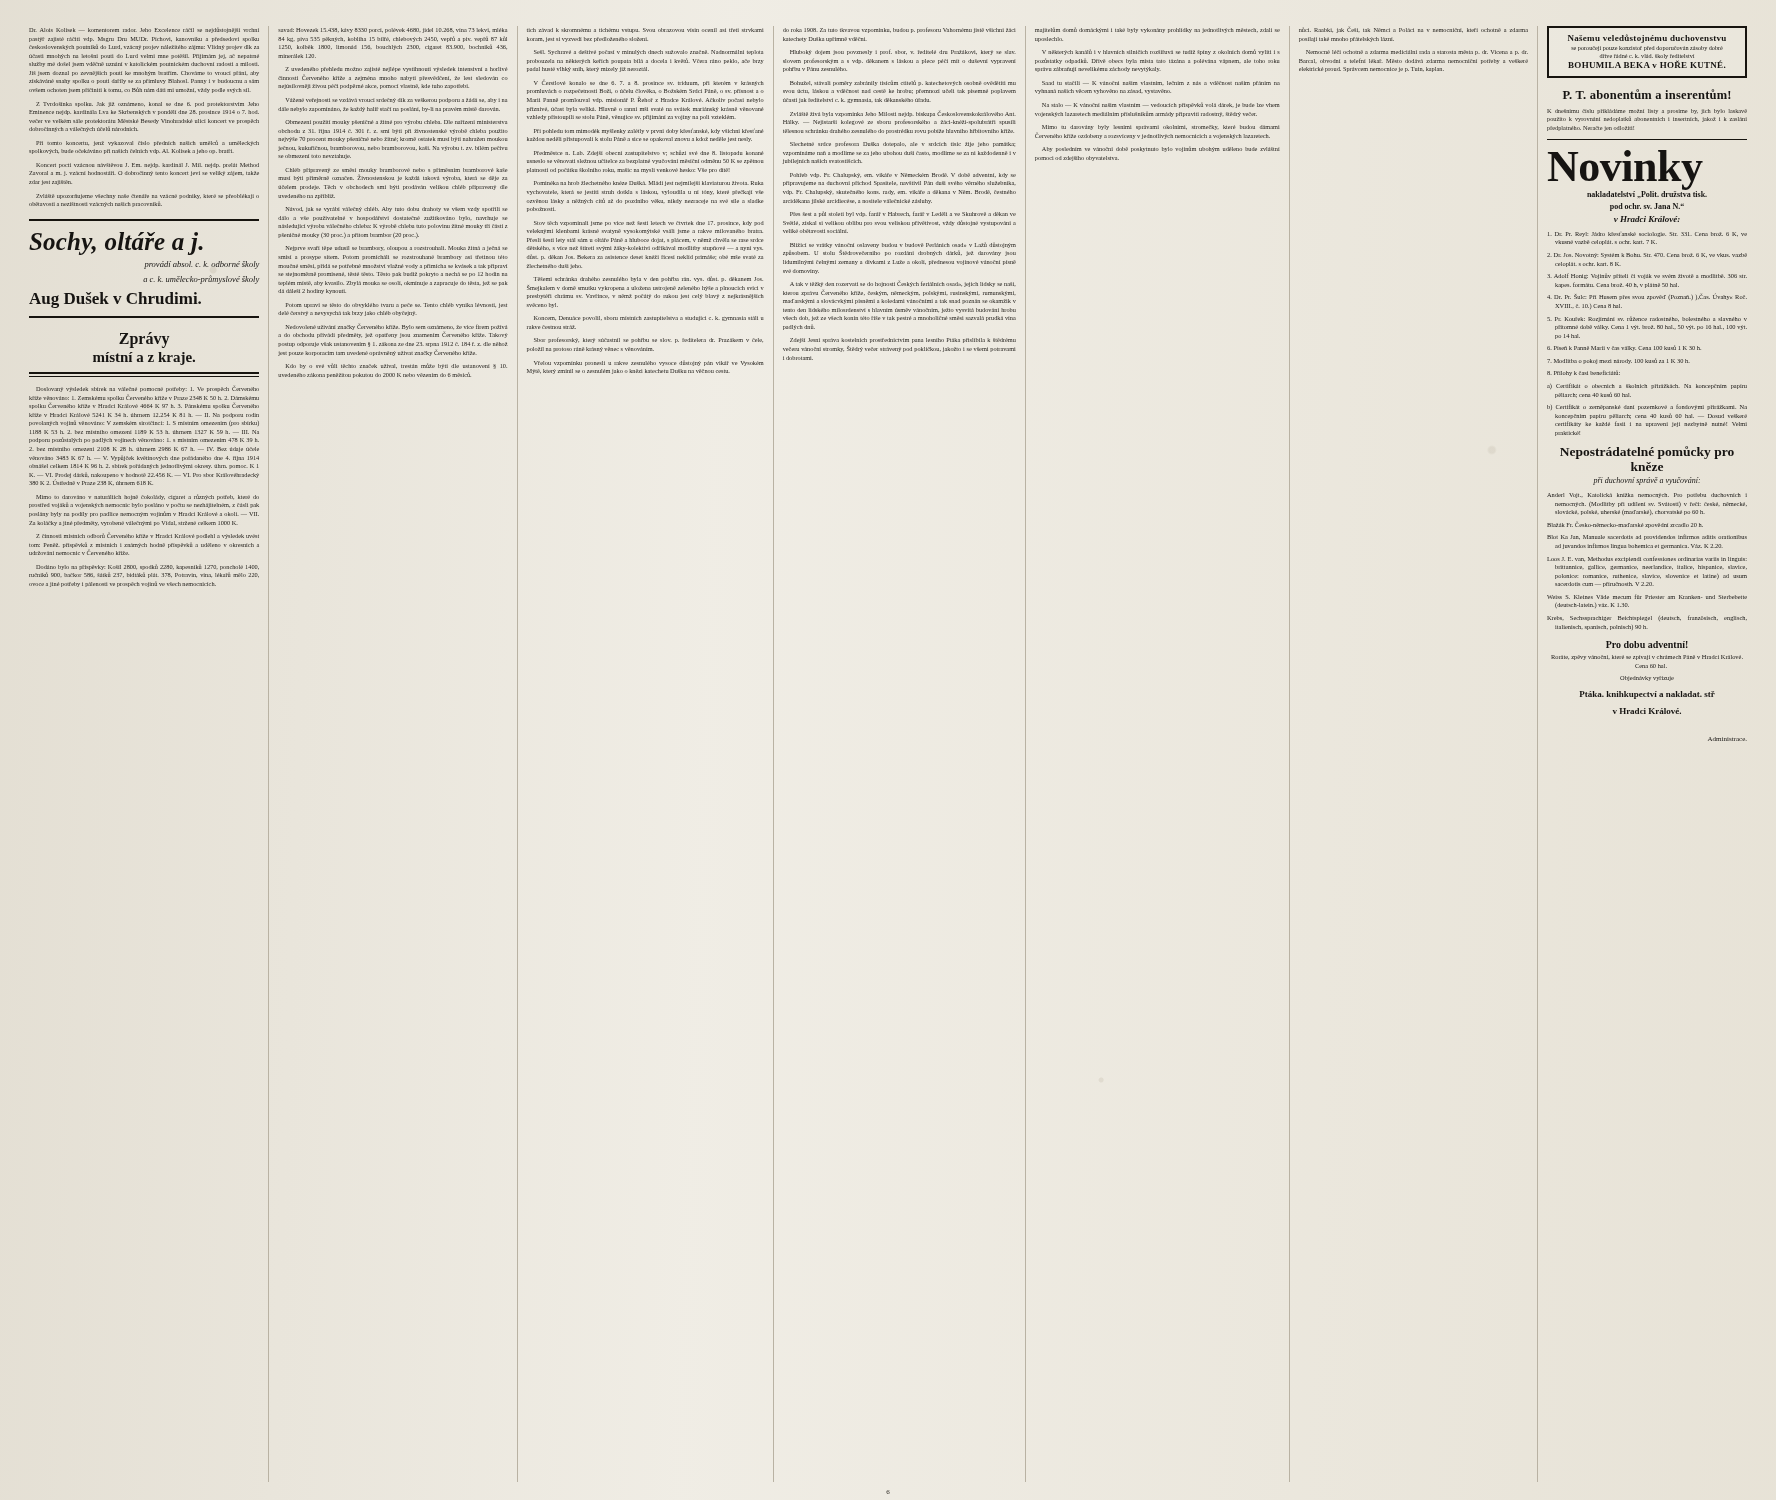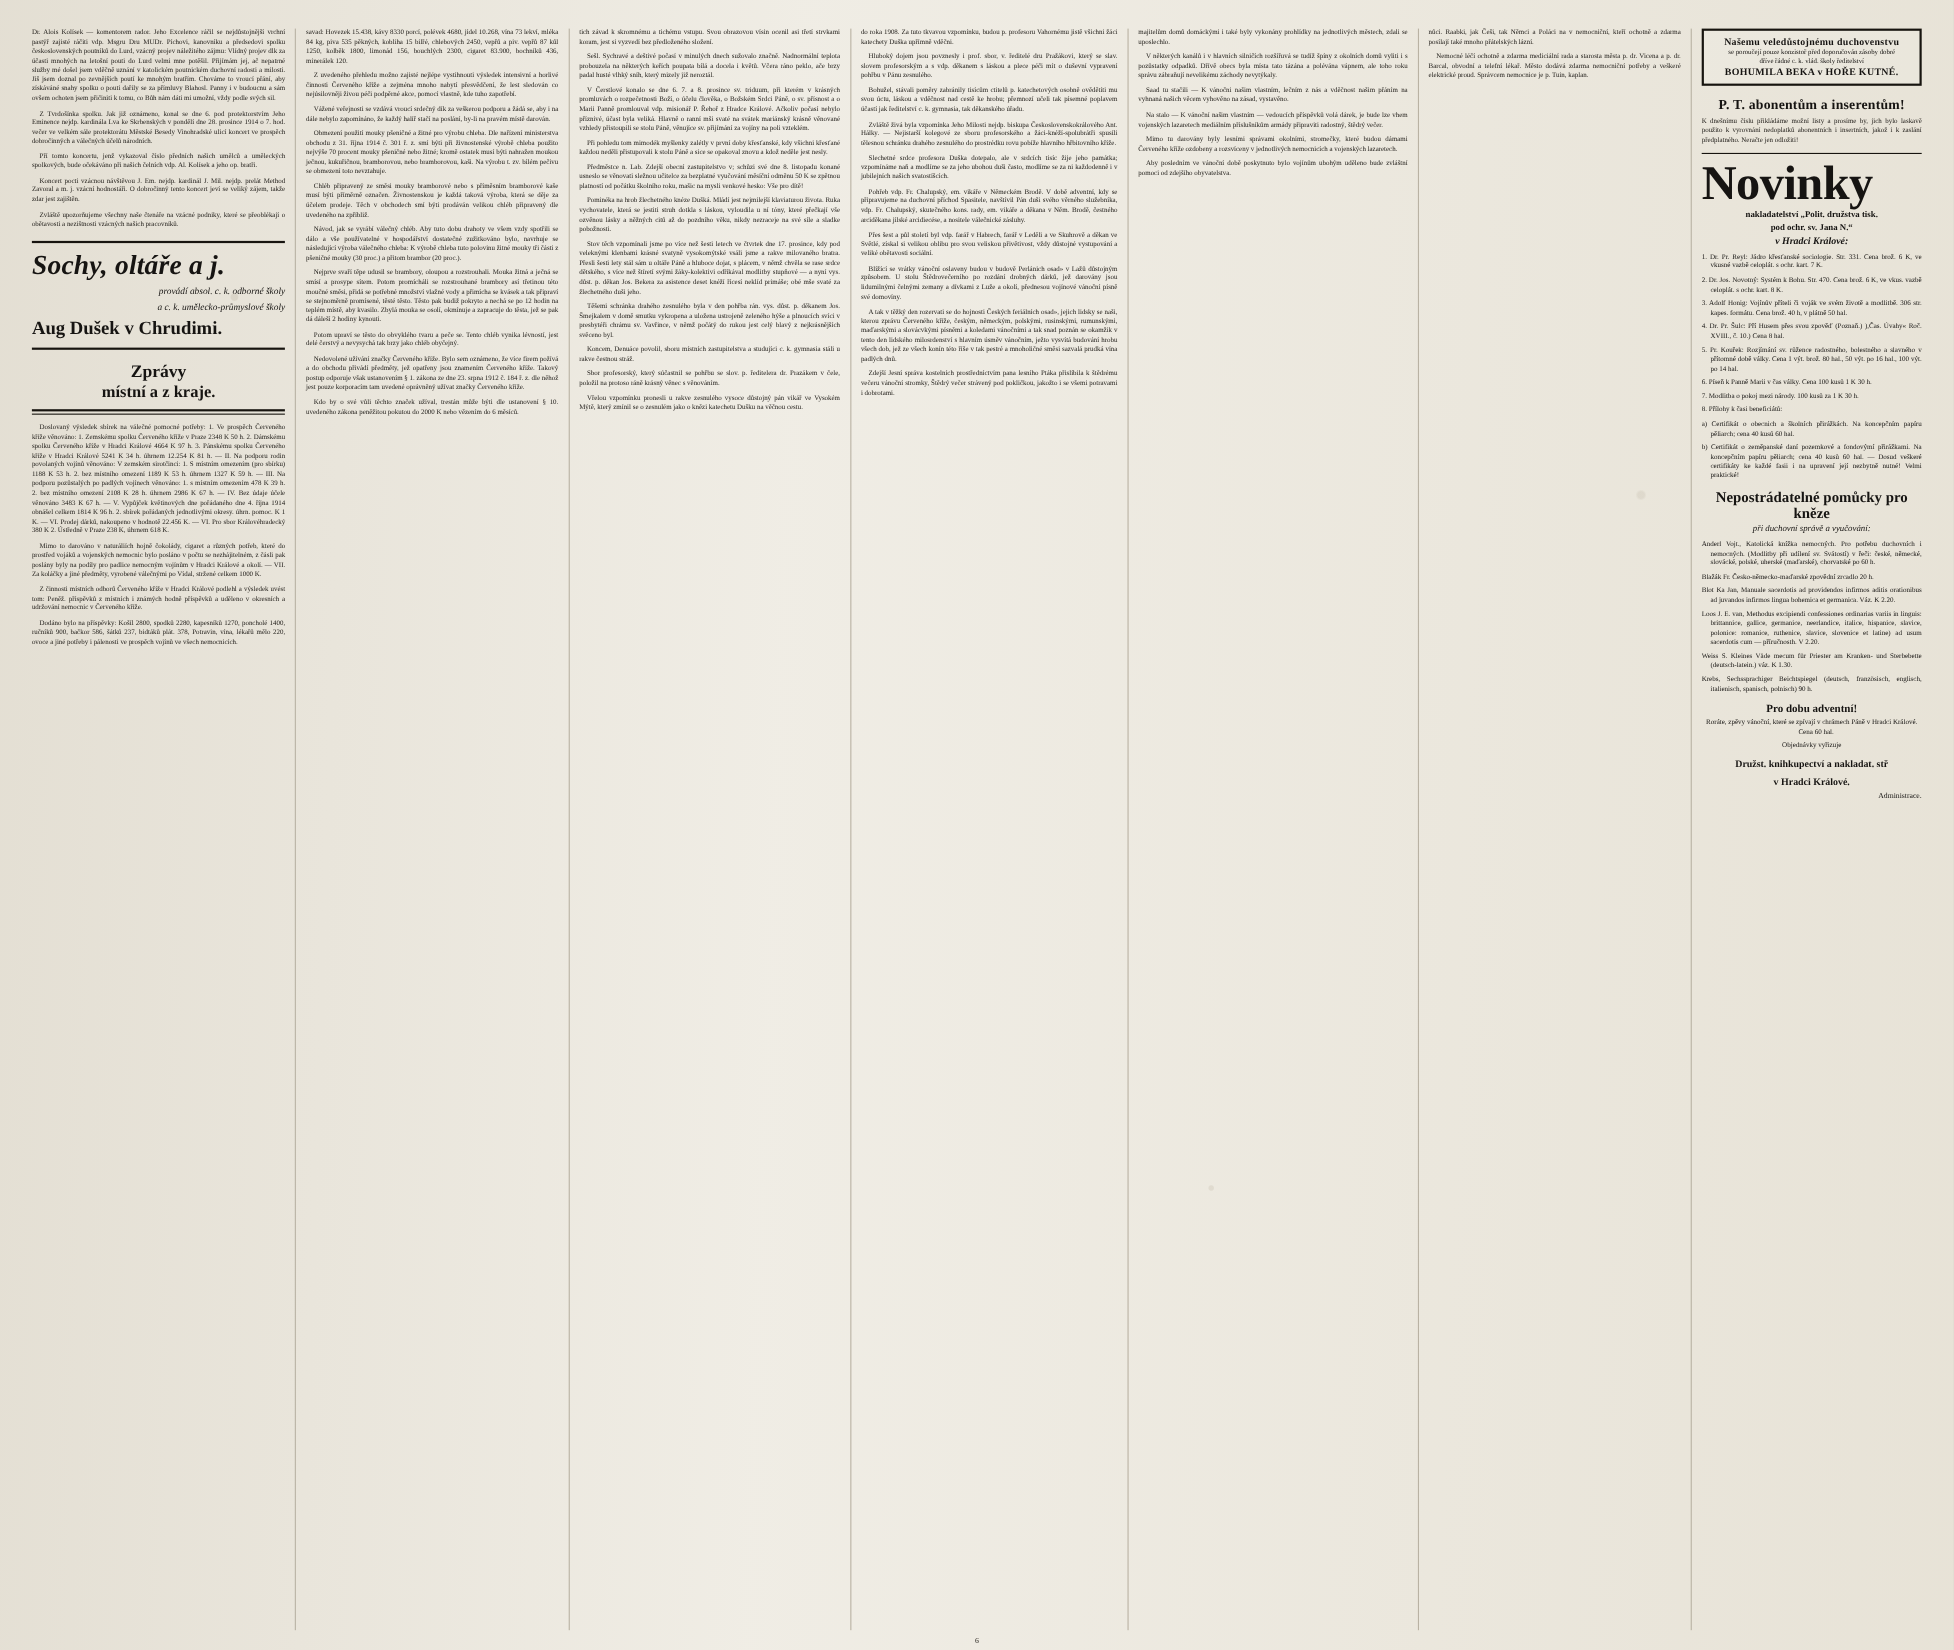--- a/index.html
+++ b/index.html
@@ -180,21 +180,21 @@
   .foot-bold{
     font-weight:700;
     font-size:9px;
     text-align:center;
     line-height:1.25;
     margin-top:6px;
   }
   .foot-right{
     font-size:7px;
     text-align:right;
-    margin-top:2px;
+    margin-top:18px;
   }
   .page-num{
     position:absolute;
     left:50%;
     bottom:4px;
     transform:translateX(-50%);
     font-size:7px;
     color:#2a2620;
   }
   .center{text-align:center;}
@@ -323,21 +323,21 @@
         <p class="list-num">Blažák Fr. Česko-německo-maďarské zpovědní zrcadlo 20 h.</p>
         <p class="list-num">Blot Ka Jan, Manuale sacerdotis ad providendos infirmos aditis orationibus ad juvandos infirmos lingua bohemica et germanica. Váz. K 2.20.</p>
         <p class="list-num">Loos J. E. van, Methodus excipiendi confessiones ordinarias variis in linguis: brittannice, gallice, germanice, neerlandice, italice, hispanice, slavice, polonice: romanice, ruthenice, slavice, slovenice et latine) ad usum sacerdotis cum — příručnosth. V 2.20.</p>
         <p class="list-num">Weiss S. Kleines Väde mecum für Priester am Kranken- und Sterbebette (deutsch-latein.) váz. K 1.30.</p>
         <p class="list-num">Krebs, Sechssprachiger Beichtspiegel (deutsch, französisch, englisch, italienisch, spanisch, polnisch) 90 h.</p>
       </div>
 
       <div class="h-advent">Pro dobu adventní!</div>
       <p class="list-num center">Roráte, zpěvy vánoční, které se zpívají v chrámech Páně v Hradci Králové. Cena 60 hal.</p>
       <p class="list-num center">Objednávky vyřizuje</p>
-      <div class="foot-bold">Družst. knihkupectví a nakladat. stř</div>
+      <div class="foot-bold">Ptáka. knihkupectví a nakladat. stř</div>
       <div class="foot-bold">v Hradci Králové.</div>
       <div class="foot-right">Administrace.</div>
     </div>
 
   </div>
 
   <div class="page-num">6</div>
 </div>
 
 </body></html>

